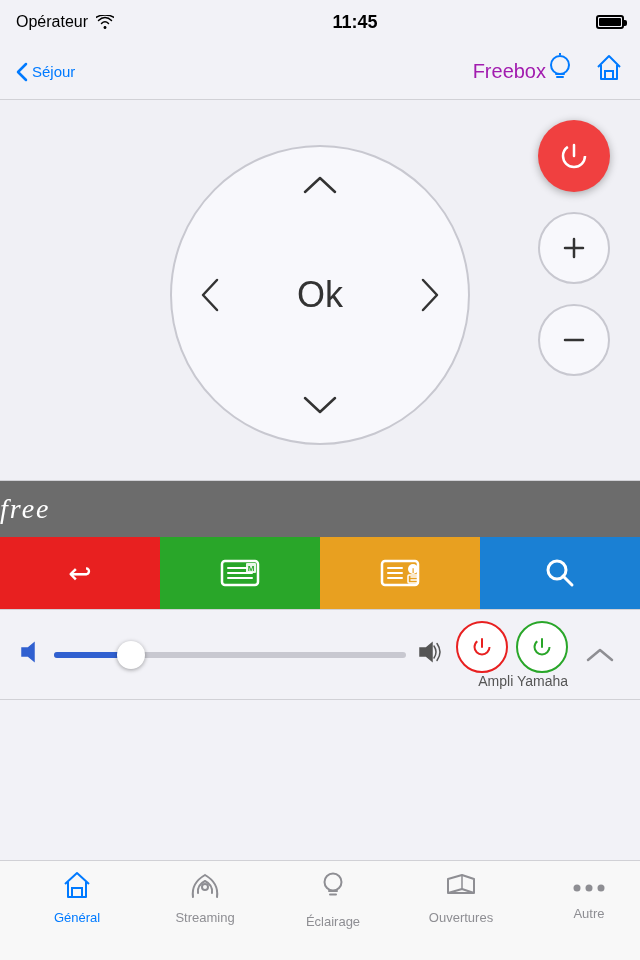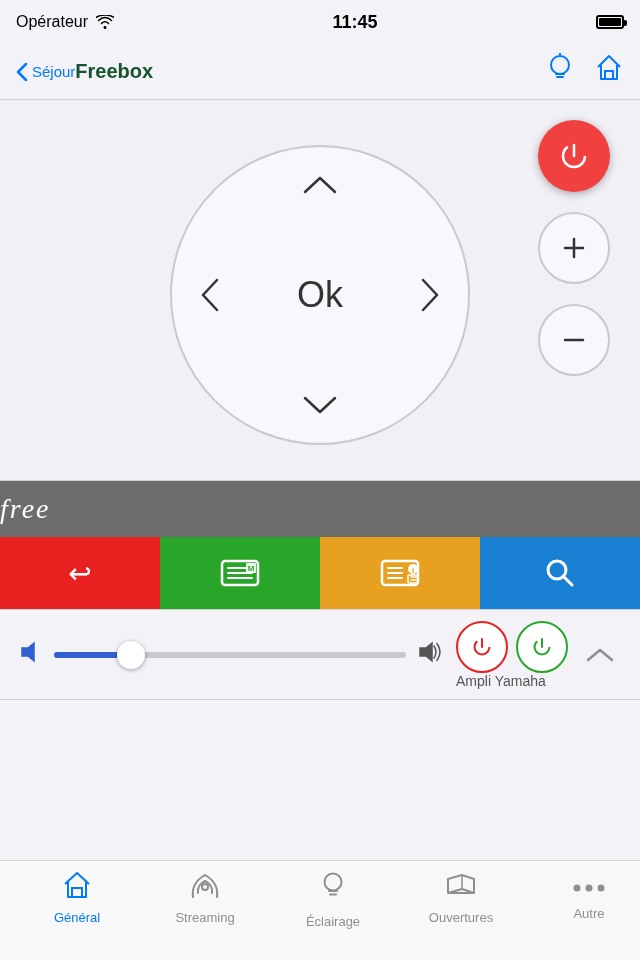--- a/index.html
+++ b/index.html
@@ -52,21 +52,21 @@
       align-items: center;
       border-bottom: 1px solid #d1d1d6;
       padding: 0 16px;
     }
     .nav-back {
       display: flex; align-items: center; gap: 4px;
       color: #007aff; font-size: 15px; cursor: pointer;
       text-decoration: none;
     }
     .nav-title {
-      flex: 1; text-align: left; font-weight: 700; font-size: 20px; color: #14532d;
+      flex: 1; text-align: right; font-weight: 400; font-size: 20px; color: #a21caf;
     }
     .nav-icons { display: flex; align-items: center; gap: 20px; }
     .nav-icon-btn { color: #007aff; font-size: 26px; cursor: pointer; background: none; border: none; }
 
     
     .main-area {
       background: #f0f0f5;
       padding: 20px 20px 10px 20px;
       display: flex;
       align-items: center;
@@ -214,21 +214,21 @@
       width: 52px; height: 52px;
       border-radius: 50%;
       border: 2px solid #c8c8d0;
       background: white;
       cursor: pointer;
       display: flex; align-items: center; justify-content: center;
       font-size: 22px;
     }
     .amp-power-btn.red-ring { border-color: #e82020; color: #e82020; }
     .amp-power-btn.green-ring { border-color: #29a629; color: #29a629; }
-    .amp-label-area { display: flex; flex-direction: column; align-items: flex-start; }
+    .amp-label-area { display: flex; flex-direction: column; align-items: flex-end; }
     .amp-label { font-size: 14px; color: #555; text-align: center; }
     .chevron-up-btn {
       width: 40px; height: 40px;
       border: none; background: none;
       cursor: pointer;
       font-size: 22px; color: #555;
       display: flex; align-items: center; justify-content: center;
     }
 
     

